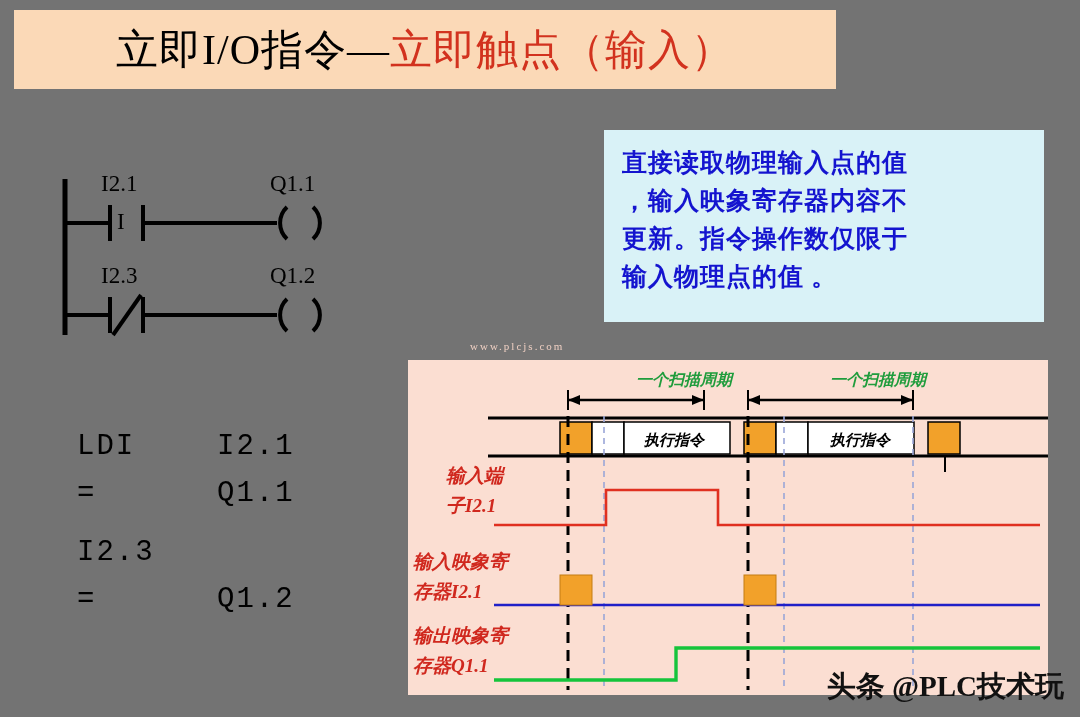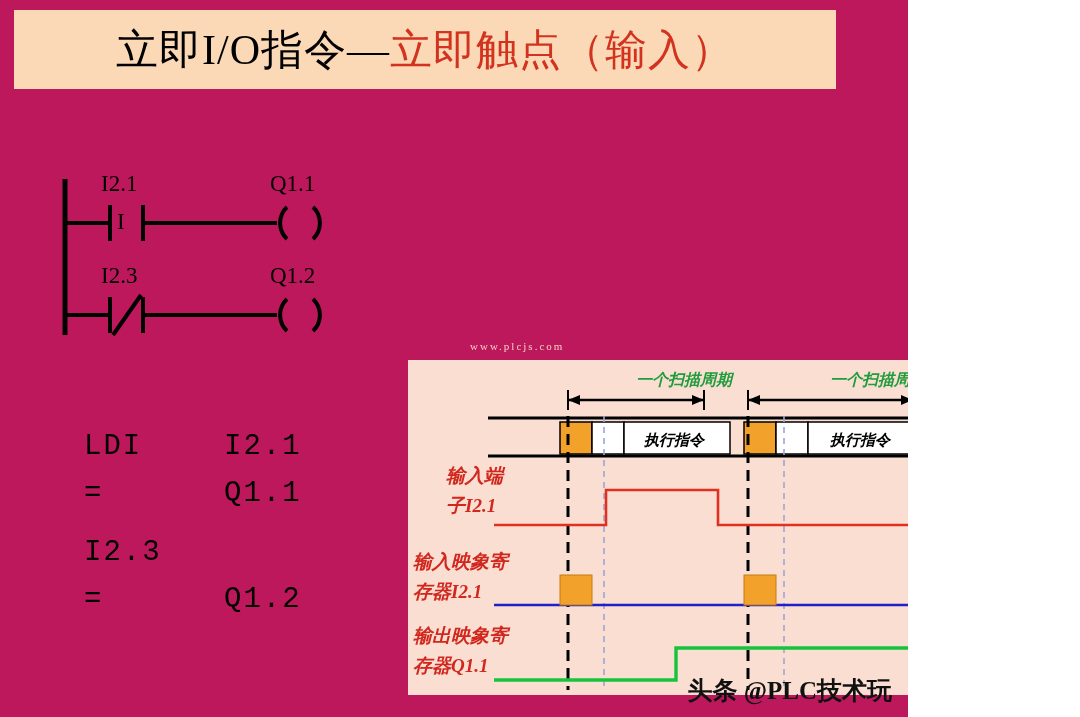--- a/index.html
+++ b/index.html
@@ -2,23 +2,23 @@
 <html><head>
 <meta charset="utf-8">
 <style>
   html, body {
     margin: 0;
     padding: 0;
     background: #ffffff;
   }
   #page {
     position: relative;
-    width: 908px;
+    width: 1080px;
     height: 717px;
-    background: #be185d;
+    background: #737373;
     overflow: hidden;
     font-family: "Liberation Sans", sans-serif;
   }
 
   
   #title-banner {
     position: absolute;
     left: 14px;
     top: 10px;
     width: 822px;
@@ -49,21 +49,21 @@
     position: absolute;
     font-family: "Liberation Serif", serif;
     font-size: 23px;
     color: #000;
     white-space: nowrap;
   }
 
   
   #instructions {
     position: absolute;
-    left: 84px;
+    left: 77px;
     top: 430px;
     width: 330px;
     font-family: "Liberation Mono", monospace;
     font-size: 29px;
     color: #000;
   }
   #instructions .row {
     display: flex;
     margin-bottom: 14px;
   }
@@ -117,21 +117,21 @@
   }
   #wm1 { left: 470px; top: 340px; font-size: 11px; }
   #wm2 { left: 468px; top: 364px; font-size: 17px; }
 
   
   #brand {
     position: absolute;
     right: 16px;
     bottom: 10px;
     font-family: "Liberation Serif", serif;
-    font-size: 25px;
+    font-size: 29px;
     font-weight: bold;
     color: #111111;
     white-space: nowrap;
     margin-left: 32px;
   }
 
   .chart-text {
     font-family: "Liberation Serif", serif;
     font-weight: bold;
   }
@@ -188,20 +188,26 @@
     <div class="gap"></div>
     <div class="row">
       <span class="arg">I2.3</span>
     </div>
     <div class="row">
       <span class="op">=</span>
       <span class="arg">Q1.2</span>
     </div>
   </div>
 
+  <div id="note-box">
+    <p>直接读取物理输入点的值</p>
+    <p>，输入映象寄存器内容不</p>
+    <p>更新。指令操作数仅限于</p>
+    <p>输入物理点的值 。</p>
+  </div>
 
   <div class="wm" id="wm1">www.plcjs.com</div>
   <div class="wm" id="wm2">PLC技术网</div>
 
   <div id="timing">
     <svg width="640" height="335" viewBox="0 0 640 335">
 
       <g>
         <line x1="160" y1="40" x2="296" y2="40" stroke="#000" stroke-width="2.5"></line>
         <path d="M160 40 L172 35 L172 45 Z" fill="#000"></path>

